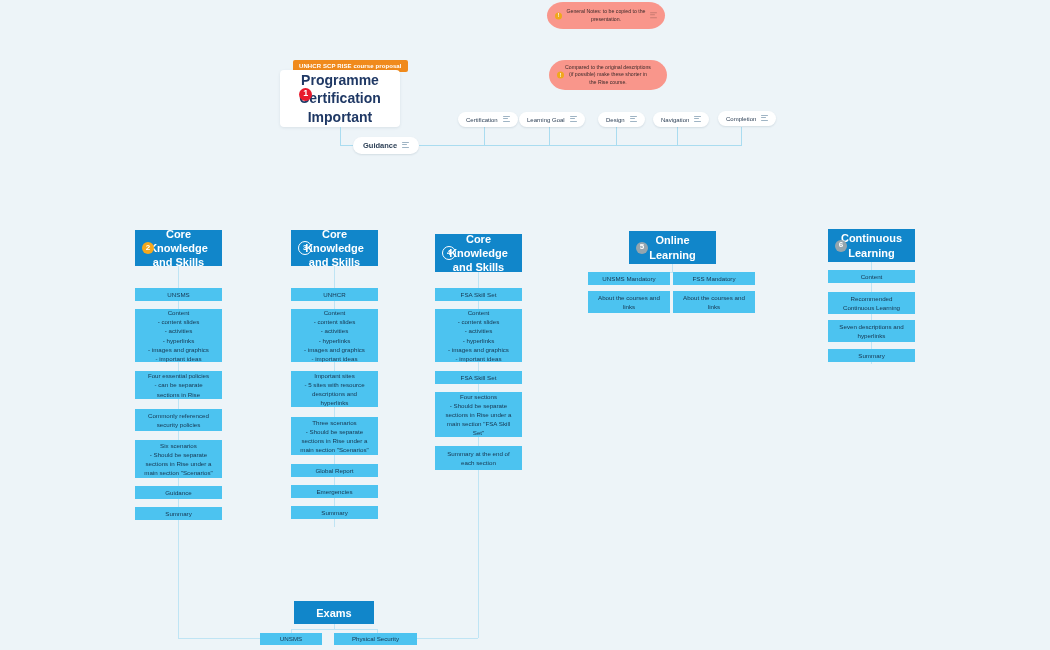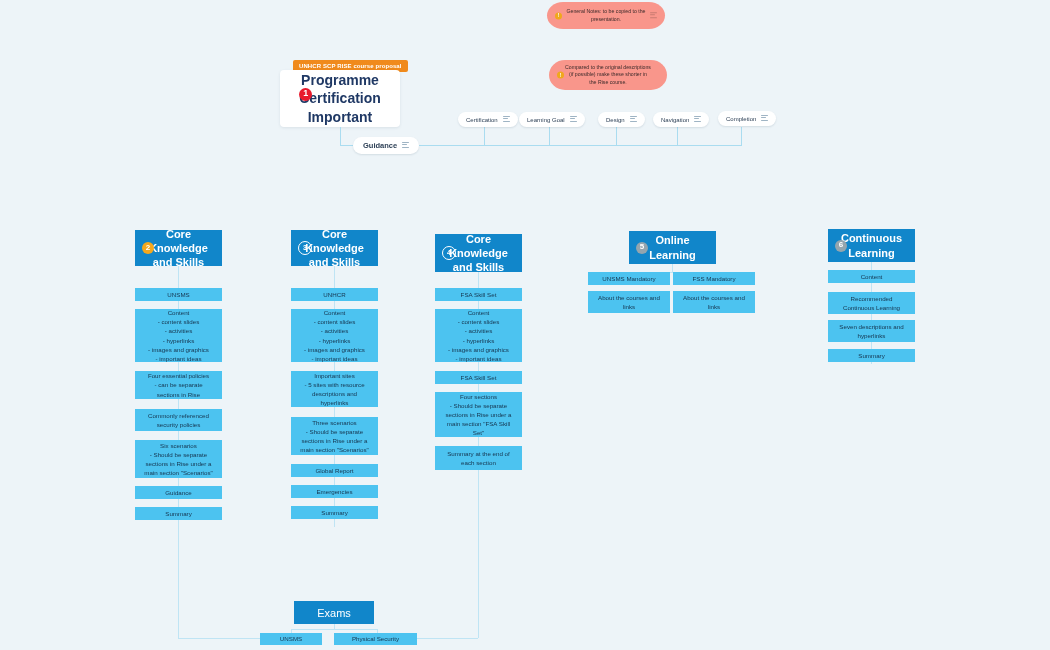--- a/index.html
+++ b/index.html
@@ -128,21 +128,21 @@
     line-height: 1.48;
     text-align: center;
     display: flex; align-items: center; justify-content: center;
     box-sizing: border-box;
     padding: 2px 3px;
     white-space: pre-line;
   }
   .exam-hdr {
     position: absolute;
     background: #1186ca; color: #fff;
-    font-size: 11px; font-weight: normal;
+    font-size: 11px; font-weight: bold;
     display: flex; align-items: center; justify-content: center;
   }
 </style>
 </head>
 <body>
 
 <div id="canvas">
 
   <div class="note" style="left:547px; top:2px; width:118px; height:27px;">
     <span class="warn">!</span>

